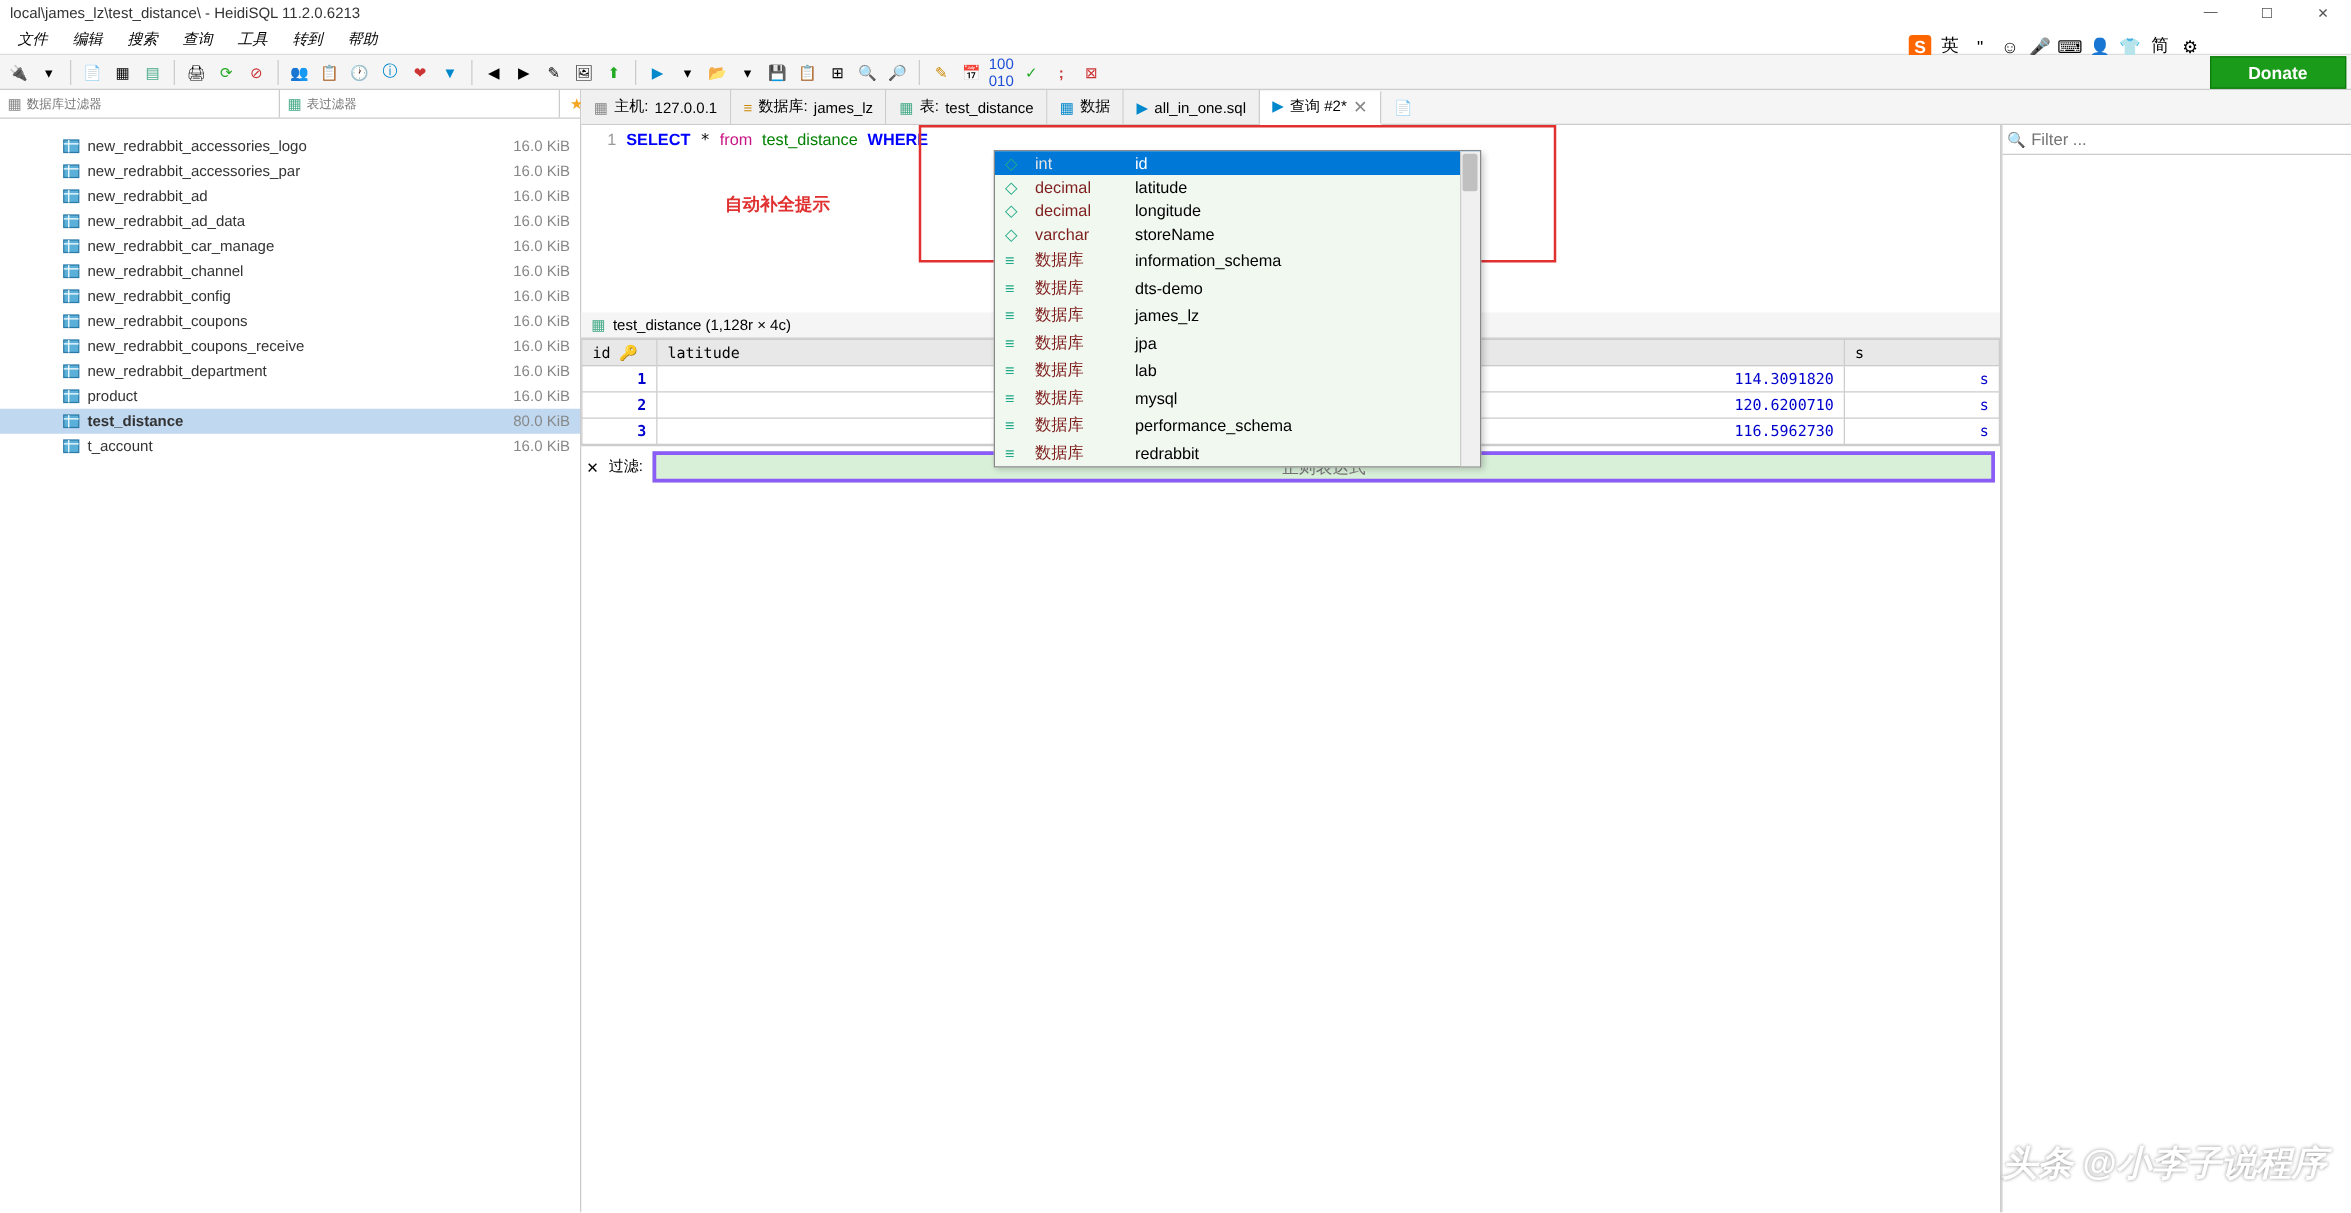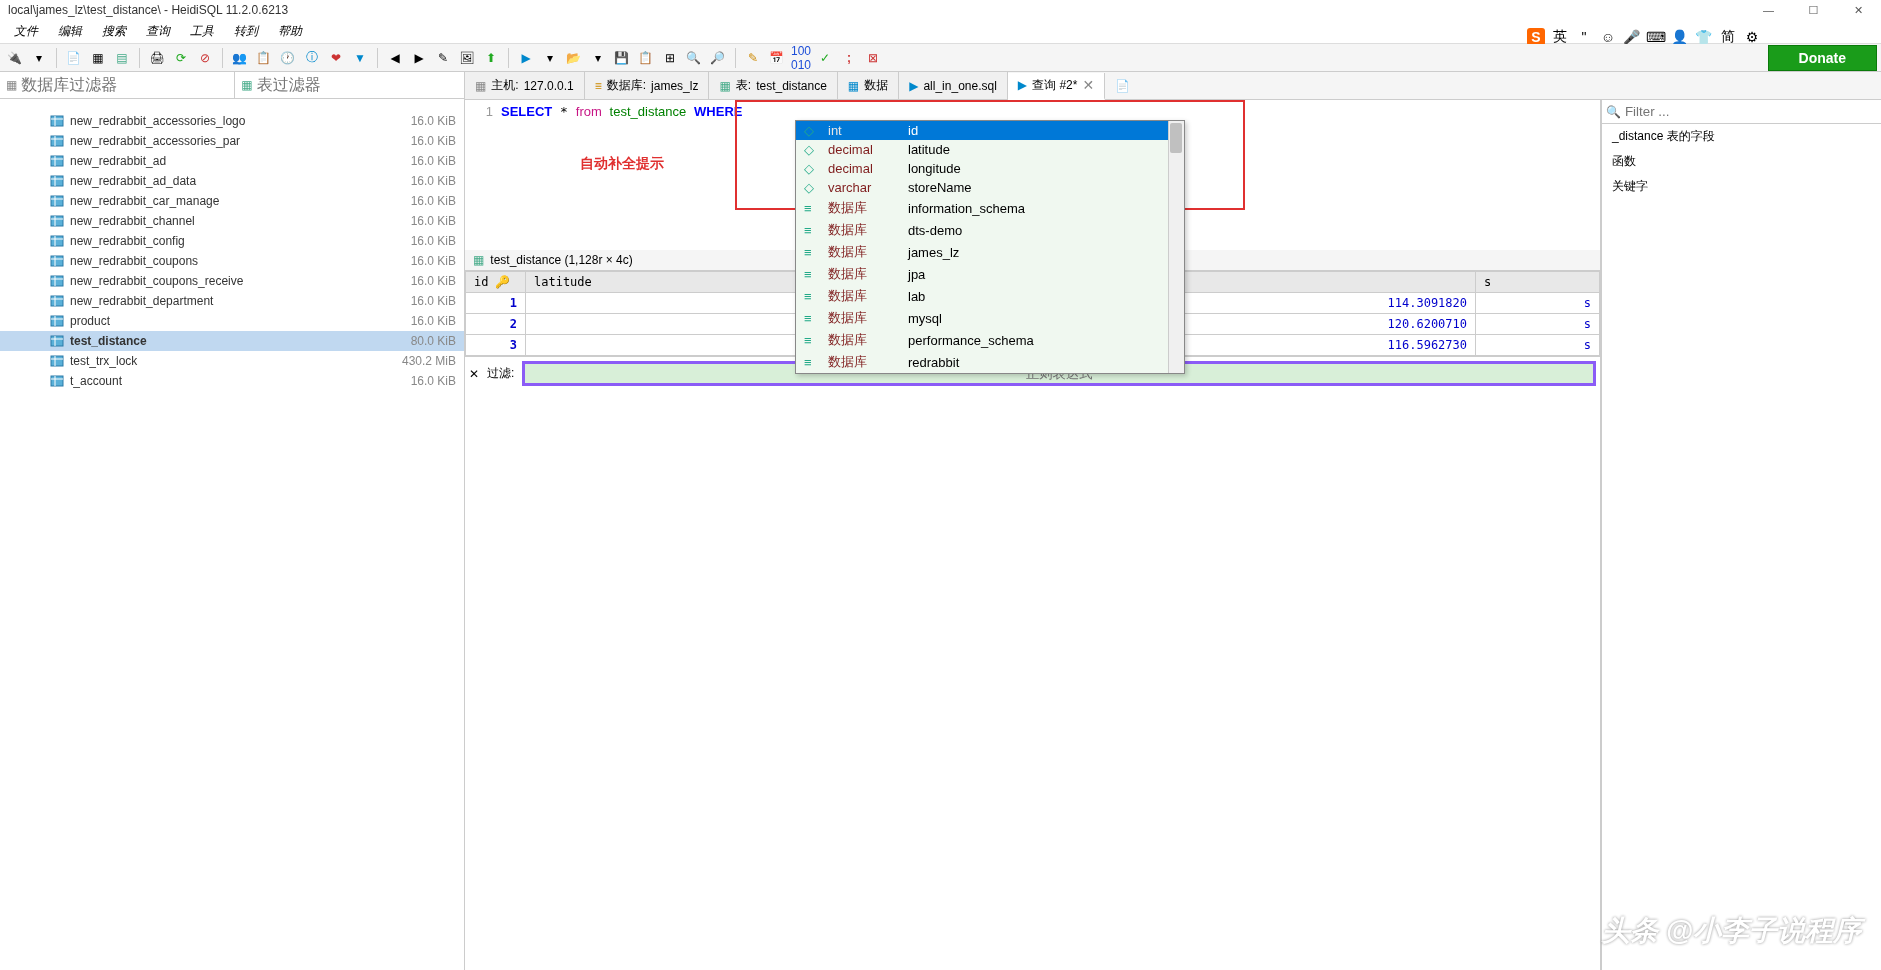--- a/index.html
+++ b/index.html
@@ -13,21 +13,21 @@
 .ime-bar { position: absolute; right: 120px; top: 28px; display: flex; align-items: center; gap: 6px; }
 .ime-icon { width: 18px; height: 18px; display: inline-flex; align-items: center; justify-content: center; font-size: 14px; }
 .toolbar { height: 28px; display: flex; align-items: center; padding: 2px 4px; background: #f5f5f5; border-bottom: 1px solid #ccc; gap: 2px; position: relative; }
 .tool-btn { width: 22px; height: 22px; display: inline-flex; align-items: center; justify-content: center; cursor: pointer; border-radius: 2px; }
 .tool-sep { width: 1px; height: 20px; background: #ccc; margin: 0 4px; }
 .donate { position: absolute; right: 4px; background: #1a9c1a; color: #fff; padding: 4px 30px; font-weight: bold; font-size: 14px; border: 1px solid #0a7a0a; }
 .main-layout { display: flex; height: calc(100vh - 72px); }
 .sidebar { width: 465px; border-right: 1px solid #ccc; display: flex; flex-direction: column; }
 .filter-row { display: flex; border-bottom: 1px solid #ccc; }
 .filter-box { flex: 1; padding: 4px 6px; border-right: 1px solid #ccc; display: flex; align-items: center; gap: 4px; }
-.filter-box input { border: none; outline: none; flex: 1; font-size: 16px; }
+.filter-box input { border: none; outline: none; flex: 1; font-size: 10px; }
 .star-icon { color: #f5a623; width: 16px; text-align: center; }
 .tree { flex: 1; overflow-y: auto; background: #fff; margin-top: 12px; }
 .tree-item { display: flex; align-items: center; padding: 3px 8px 3px 50px; cursor: pointer; }
 .tree-item.selected { background: #c0d8f0; }
 .tree-icon { width: 14px; height: 14px; margin-right: 6px; display: inline-flex; }
 .tree-name { flex: 1; color: #333; }
 .tree-name.bold { font-weight: bold; }
 .tree-size { color: #888; width: 80px; text-align: right; }
 .content { flex: 1; display: flex; flex-direction: column; }
 .tabs { display: flex; align-items: center; border-bottom: 1px solid #ccc; background: #f5f5f5; height: 28px; }
@@ -293,31 +293,20 @@
           <span class="tree-size">80.0 KiB</span>
         </div>
         <div class="tree-item">
           <span class="tree-icon">
             <svg viewBox="0 0 14 14">
               <rect x="1" y="2" width="12" height="10" fill="#5ab0d8" stroke="#2a7aa8"></rect>
               <line x1="1" y1="5" x2="13" y2="5" stroke="#fff"></line>
               <line x1="5" y1="2" x2="5" y2="12" stroke="#fff"></line>
             </svg>
           </span>
-          <span class="tree-name">test_trx_lock</span>
-          <span class="tree-size">430.2 MiB</span>
-        </div>
-        <div class="tree-item">
-          <span class="tree-icon">
-            <svg viewBox="0 0 14 14">
-              <rect x="1" y="2" width="12" height="10" fill="#5ab0d8" stroke="#2a7aa8"></rect>
-              <line x1="1" y1="5" x2="13" y2="5" stroke="#fff"></line>
-              <line x1="5" y1="2" x2="5" y2="12" stroke="#fff"></line>
-            </svg>
-          </span>
           <span class="tree-name">t_account</span>
           <span class="tree-size">16.0 KiB</span>
         </div>
       </div>
   </div>
 
   <div class="content">
     <div class="tabs">
       <div class="tab">
         <span style="color:#888;">▦</span>
@@ -470,23 +459,18 @@
             <input placeholder="正则表达式" style="">
           </div>
         </div>
       </div>
 
       <div class="side-panel">
         <div class="filter-input">
           <span>🔍</span>
           <input style="border: none; outline: none; flex: 1 1 0%;" placeholder="Filter ...">
         </div>
-        <div id="side-items">
-            <div class="side-item">_distance 表的字段</div>
-            <div class="side-item">函数</div>
-            <div class="side-item">关键字</div>
-          </div>
       </div>
     </div>
   </div>
 </div>
 
 <div class="watermark">头条 @小李子说程序</div>
 
 </body></html>

